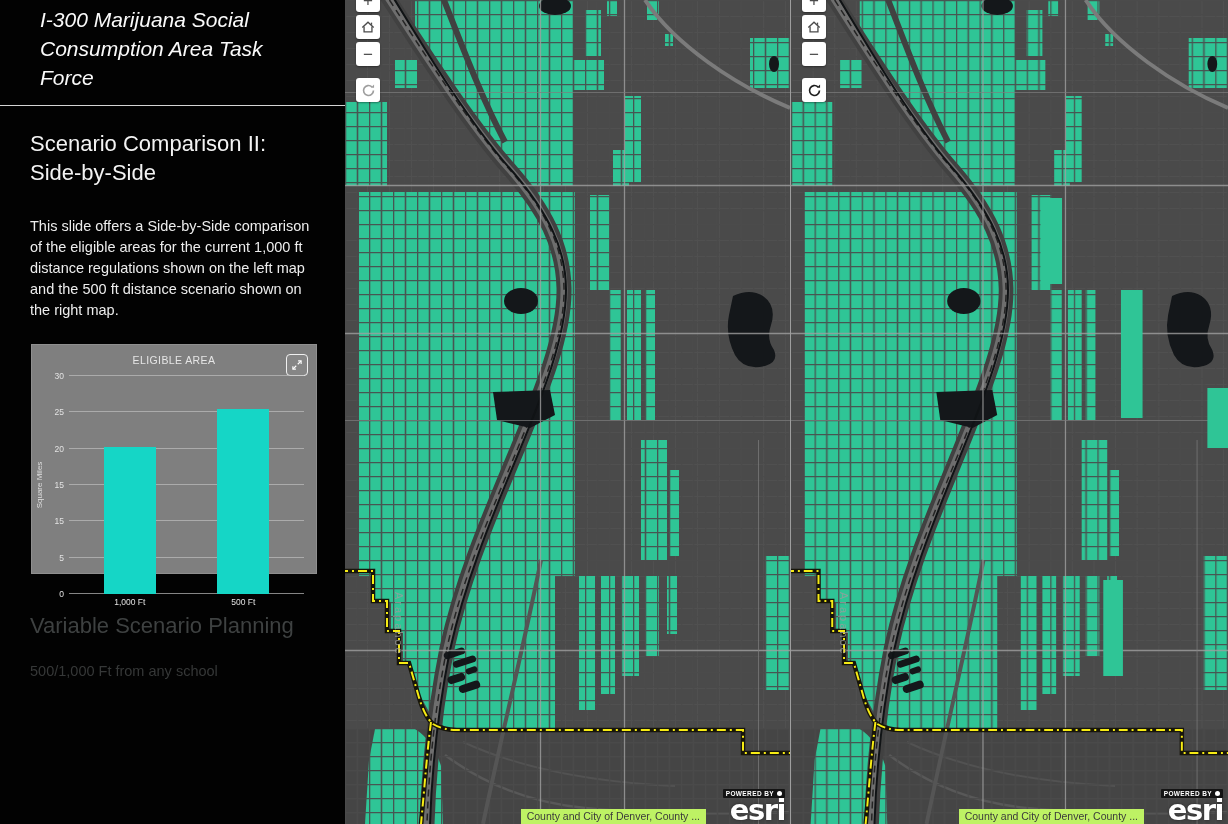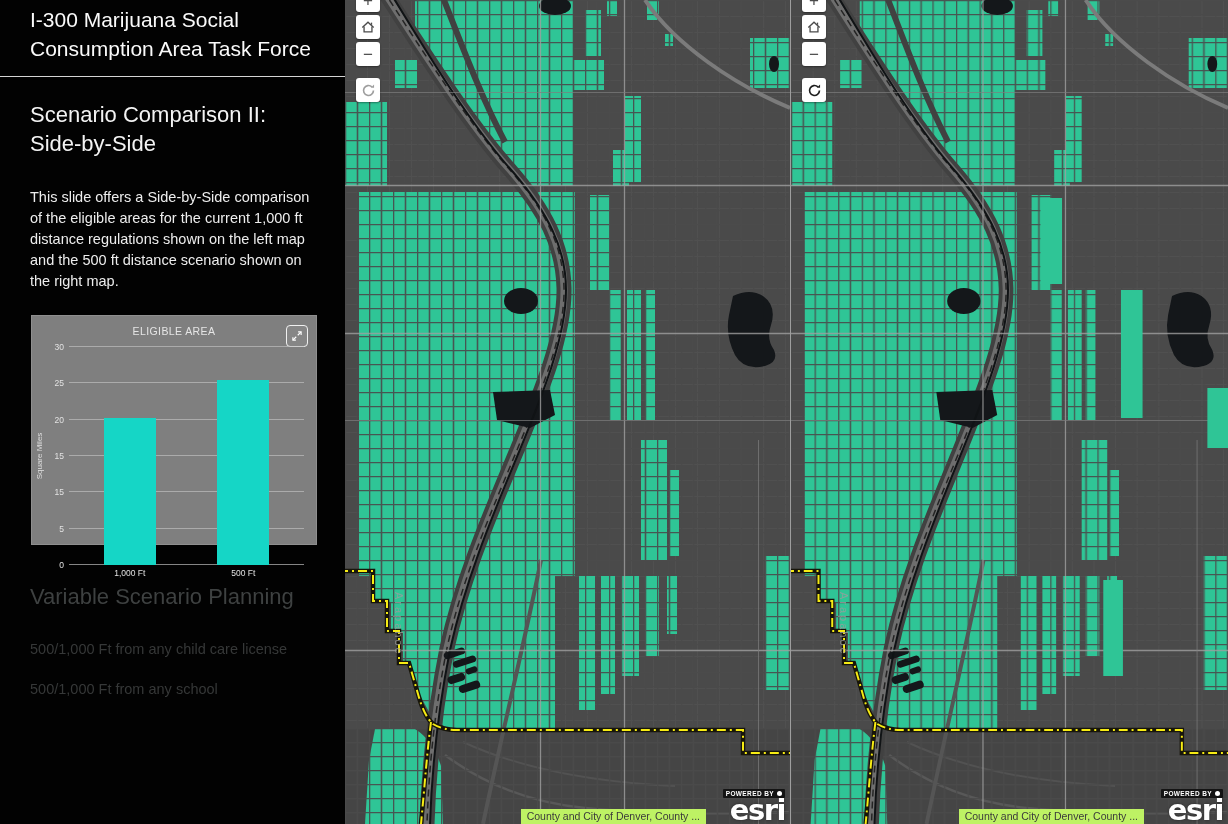--- a/index.html
+++ b/index.html
@@ -3,21 +3,21 @@
 <meta charset="utf-8">
 <style>
   * { margin:0; padding:0; box-sizing:border-box; }
   html,body { background:#000; }
   .app { width:1228px; height:824px; display:flex; overflow:hidden;
          font-family:"Liberation Sans", sans-serif; background:#000; }
 
   
   .sidebar { width:345px; flex:none; height:100%; background:#020202; color:#f1f1f1;
              padding:0 28px 0 30px; position:relative; overflow:hidden; }
-  .title-wrap { margin:0 -28px 0 -30px; padding:5px 28px 13px 30px; border-bottom:1px solid #d4d4d4; }
+  .title-wrap { margin:0 -28px 0 -30px; padding:5px 28px 13px 40px; border-bottom:1px solid #d4d4d4;font-style:italic; }
   .story-title { font-size:21px; line-height:29px; font-weight:400; color:#fafafa; }
   .slide-heading { margin-top:23px; font-size:22px; line-height:29px; font-weight:400; color:#f3f3f3; }
   .desc { margin-top:29px; font-size:14.5px; line-height:21px; color:#ededed; }
 
   
   .chart-panel { position:relative; margin-top:23px; margin-left:1px; width:286px; height:230px;
                  background:#7f7f7f; border:1px solid #8f8f8f; }
   .chart-title { text-align:center; font-size:10.5px; letter-spacing:.4px; color:#e5e5e5; margin-top:9px; }
   .expand-btn { position:absolute; top:9px; right:8px; width:22px; height:22px;
                 border:1.6px solid #f0f0f0; border-radius:4px; background:rgba(255,255,255,.06);
@@ -220,21 +220,20 @@
             <div class="gridline" style="bottom: 100%;"></div>
           </div>
       </div>
       <div class="xaxis">
           <div class="xtick">1,000 Ft</div>
           <div class="xtick">500 Ft</div>
         </div>
     </div>
 
     <h2 class="next-heading">Variable Scenario Planning</h2>
-    <p class="next-item first">500/1,000 Ft from any child care license</p>
     <p class="next-item second">500/1,000 Ft from any school</p>
   </aside>
 
   <div class="maps">
 
     <div class="map-pane left">
       <svg class="map-art" viewBox="0 0 445 824" preserveAspectRatio="none">
           <use href="#basemap"></use>
         </svg>
       <div class="map-ctrls">

